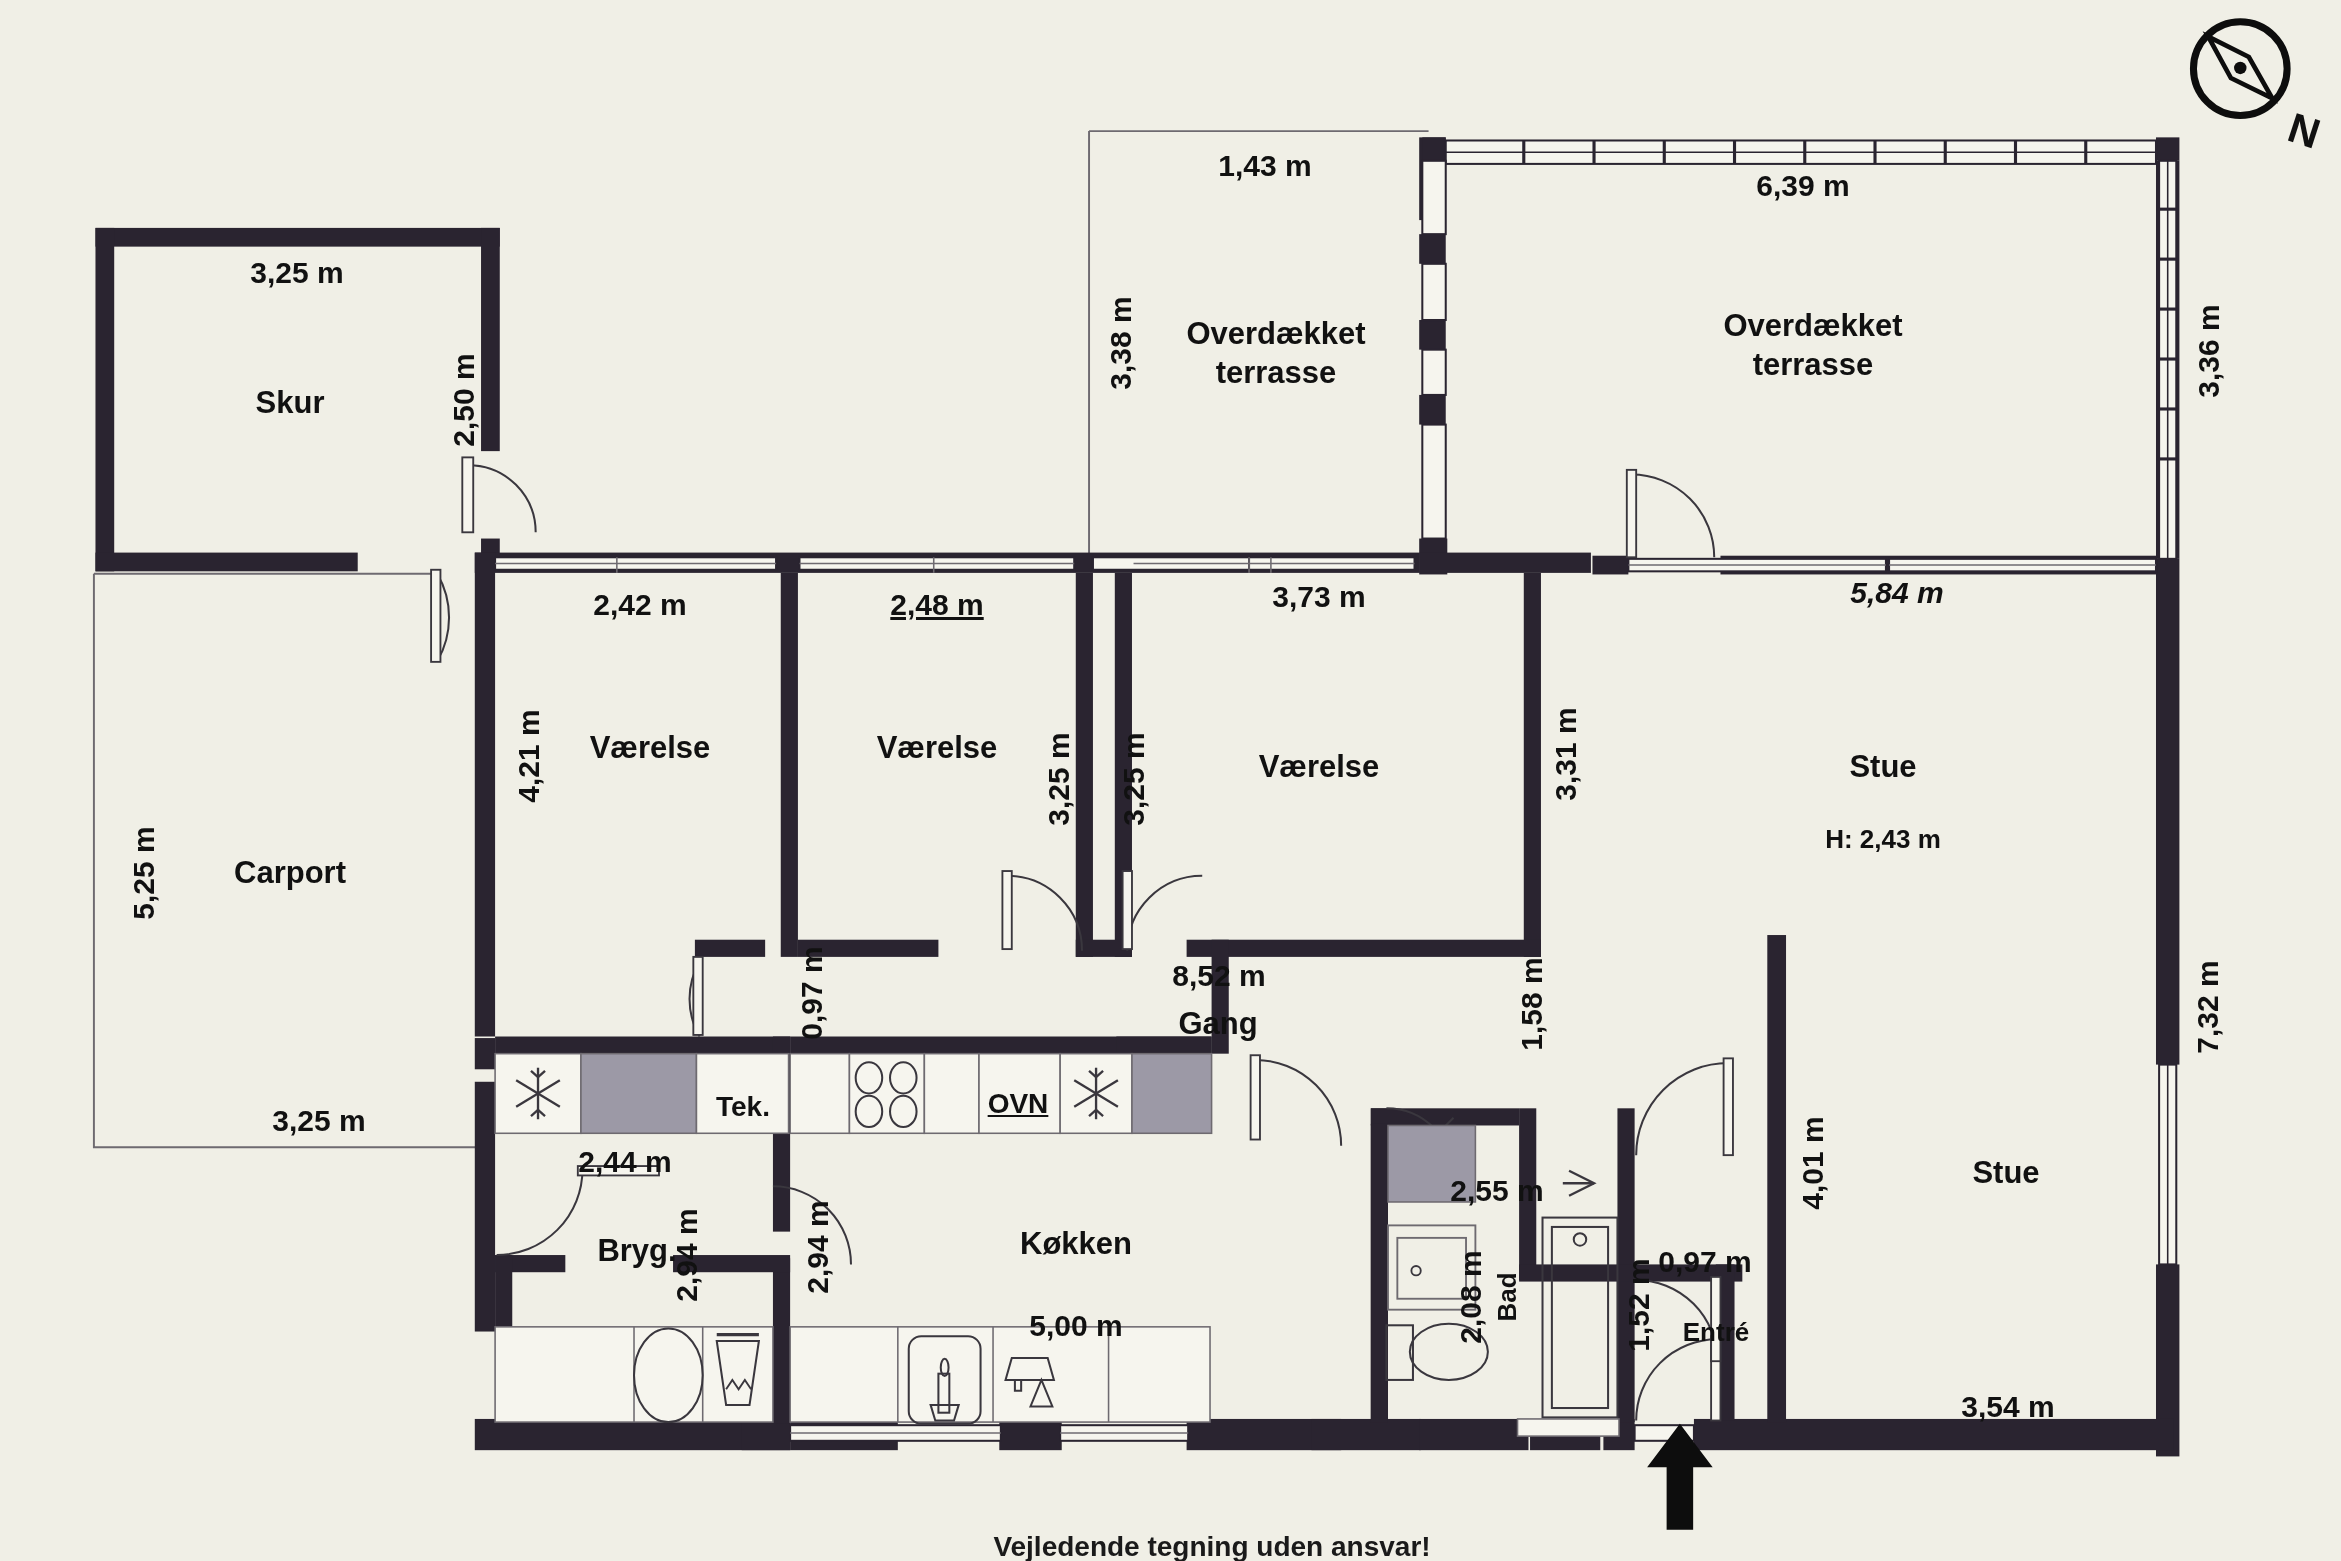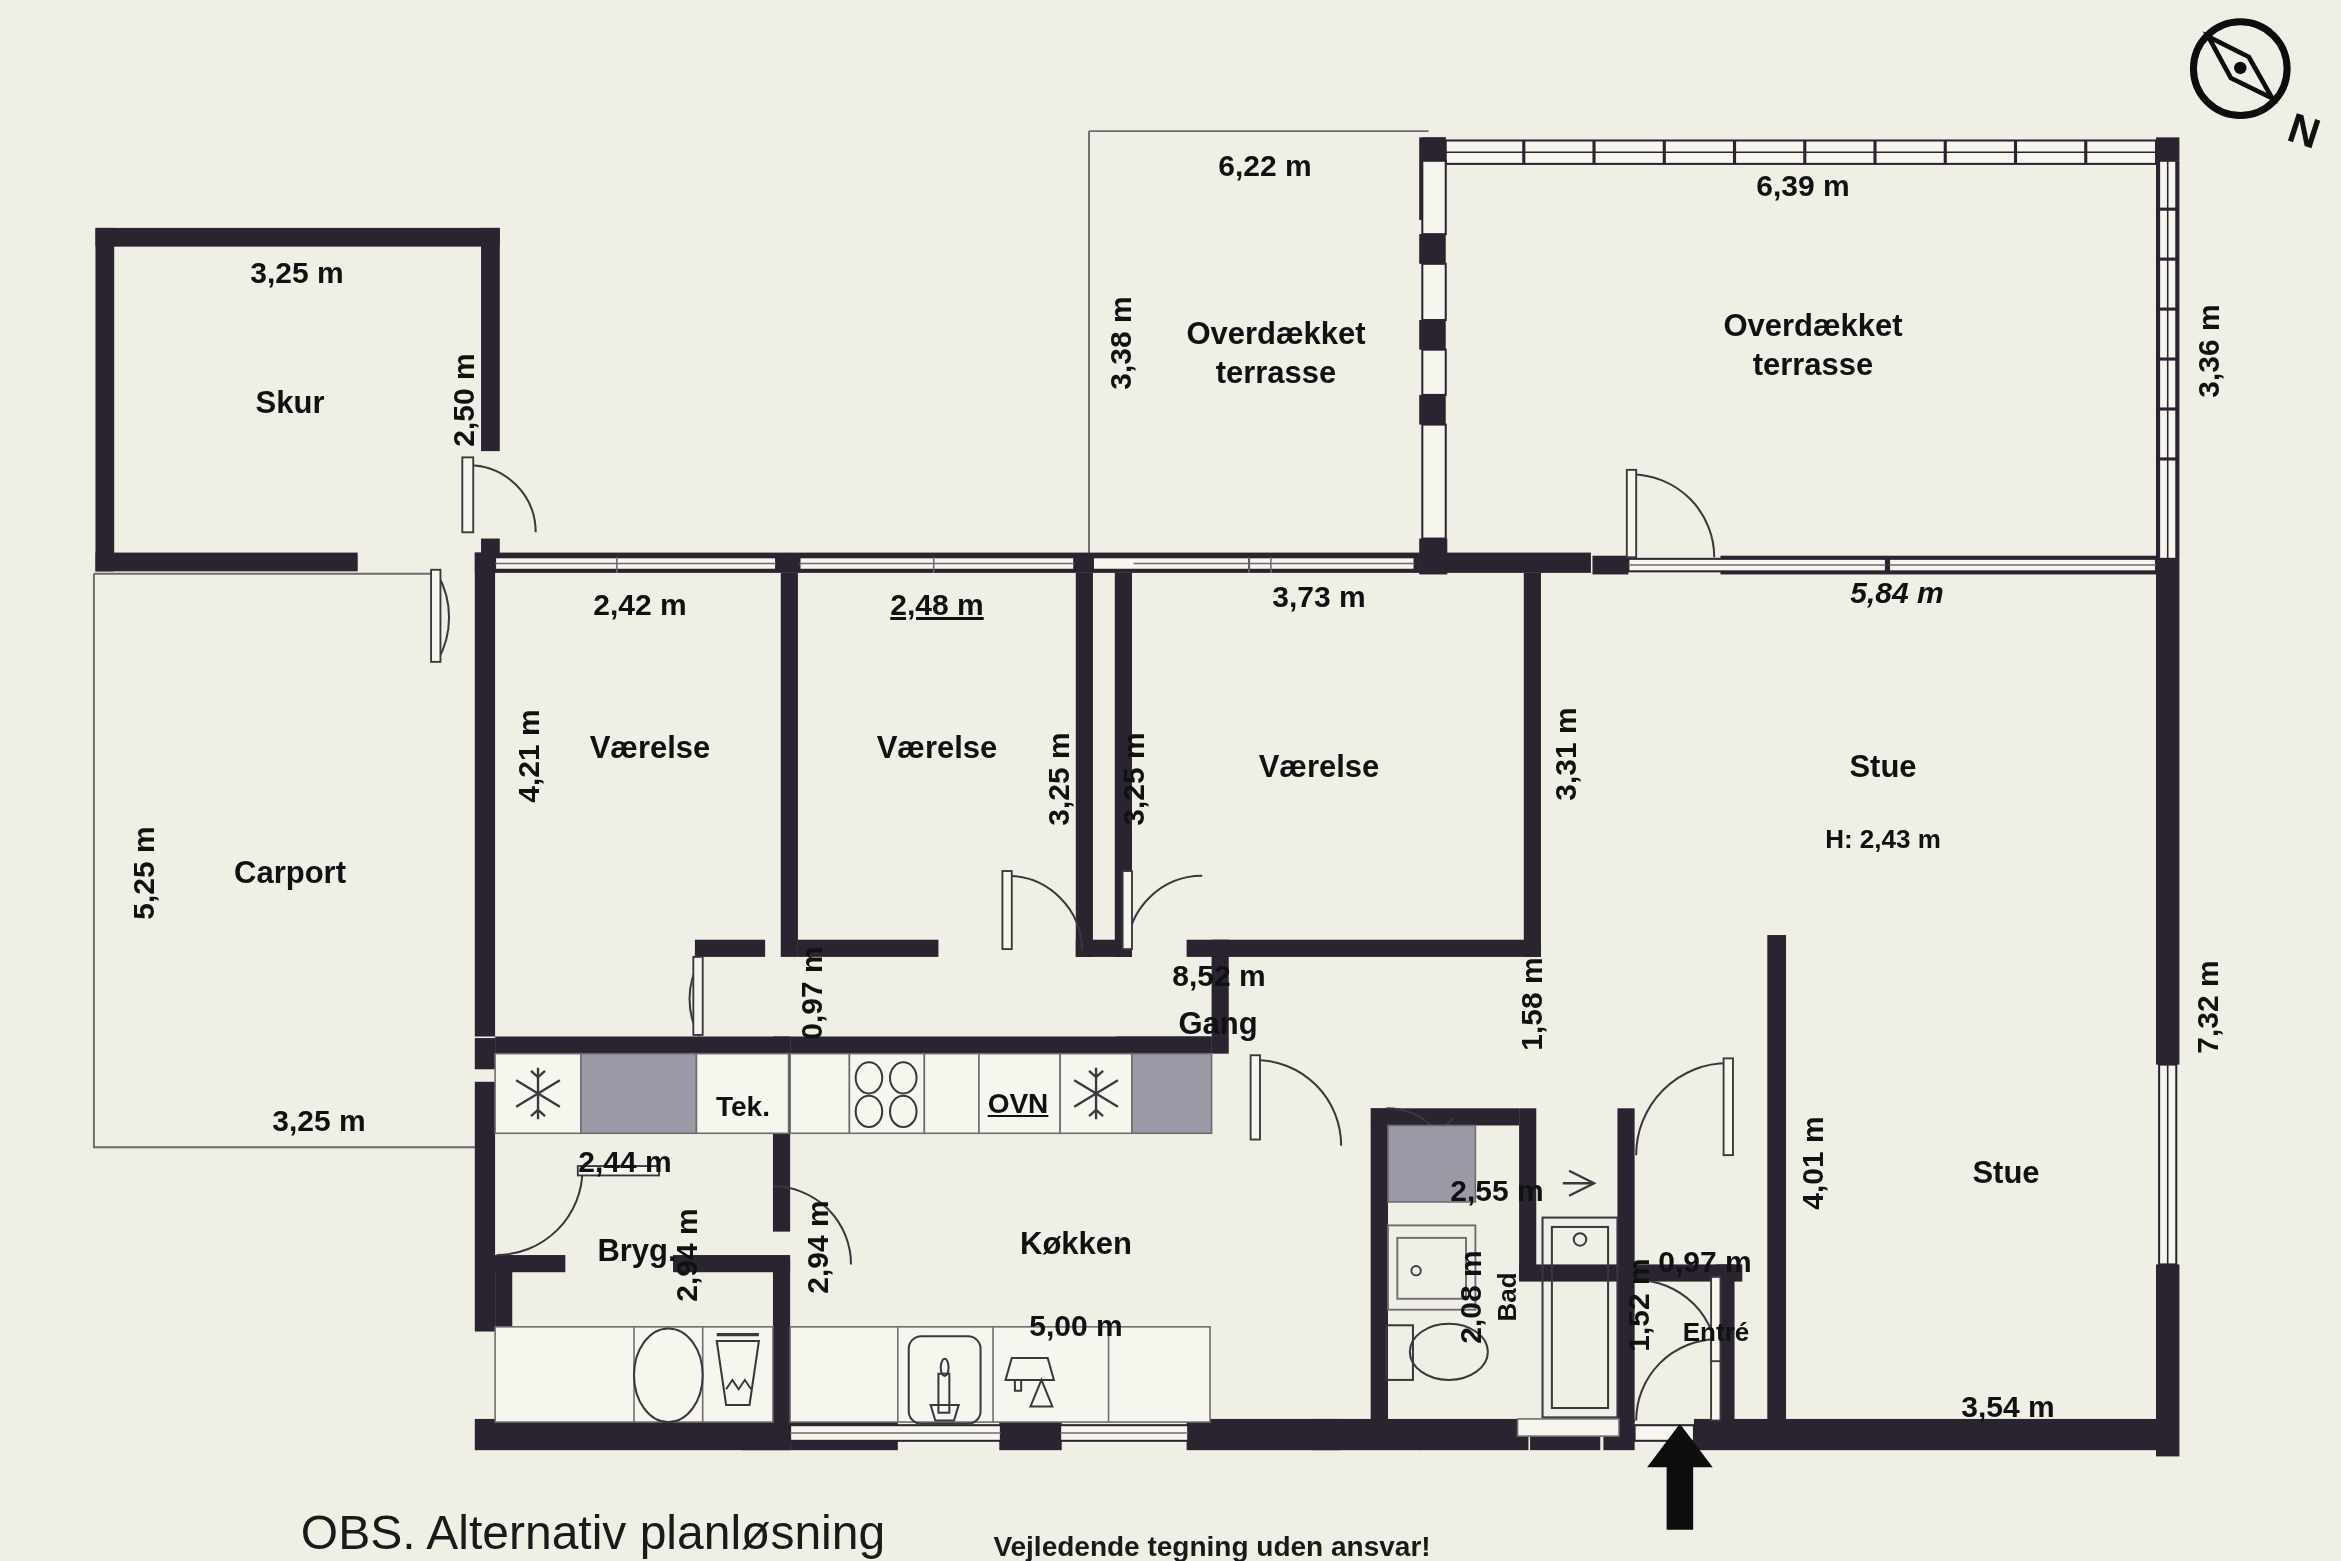--- a/index.html
+++ b/index.html
@@ -329,21 +329,21 @@
   </svg>
 
   <div class="lbl dim horiz" style="left:297px;top:273px;">3,25 m</div>
   <div class="lbl rm horiz" style="left:290px;top:403px;">Skur</div>
   <div class="lbl dim vert" style="left:464px;top:400px;">2,50 m</div>
 
   <div class="lbl dim vert" style="left:144px;top:873px;">5,25 m</div>
   <div class="lbl rm horiz" style="left:290px;top:873px;">Carport</div>
   <div class="lbl dim horiz" style="left:319px;top:1121px;">3,25 m</div>
 
-  <div class="lbl dim horiz" style="left:1265px;top:166px;">6,22 m</div>
+  <div class="lbl dim horiz" style="left:1265px;top:166px;">1,43 m</div>
   <div class="lbl dim vert" style="left:1121px;top:343px;">3,38 m</div>
   <div class="lbl rm horiz" style="left:1276px;top:334px;">Overdækket</div>
   <div class="lbl rm horiz" style="left:1276px;top:373px;">terrasse</div>
 
   <div class="lbl dim horiz" style="left:1803px;top:186px;">6,39 m</div>
   <div class="lbl rm horiz" style="left:1813px;top:326px;">Overdækket</div>
   <div class="lbl rm horiz" style="left:1813px;top:365px;">terrasse</div>
   <div class="lbl dim vert" style="left:2209px;top:351px;">3,36 m</div>
 
   <div class="lbl dim horiz" style="left:640px;top:605px;">2,42 m</div>
@@ -386,17 +386,16 @@
   <div class="lbl dim horiz" style="left:1497px;top:1191px;">2,55 m</div>
   <div class="lbl dim vert" style="left:1471px;top:1297px;">2,08 m</div>
   <div class="lbl rm-sm vert" style="left:1507px;top:1297px;">Bad</div>
 
   <div class="lbl dim horiz" style="left:1705px;top:1262px;">0,97 m</div>
   <div class="lbl dim vert" style="left:1639px;top:1305px;">1,52 m</div>
   <div class="lbl rm-sm horiz" style="left:1716px;top:1332px;">Entré</div>
 
   <div class="lbl nlet" style="left:2304px;top:131px;transform:translate(-50%,-50%) rotate(18deg);">N</div>
 
-  <div class="lbl title" style="left:593px;top:1532px;transform:translate(-50%,-50%);">OBS. Alternativ planløsning</div>
   <div class="lbl sub" style="left:1212px;top:1547px;transform:translate(-50%,-50%);">Vejledende tegning uden ansvar!</div>
 
 </div>
 
 
 </body></html>

